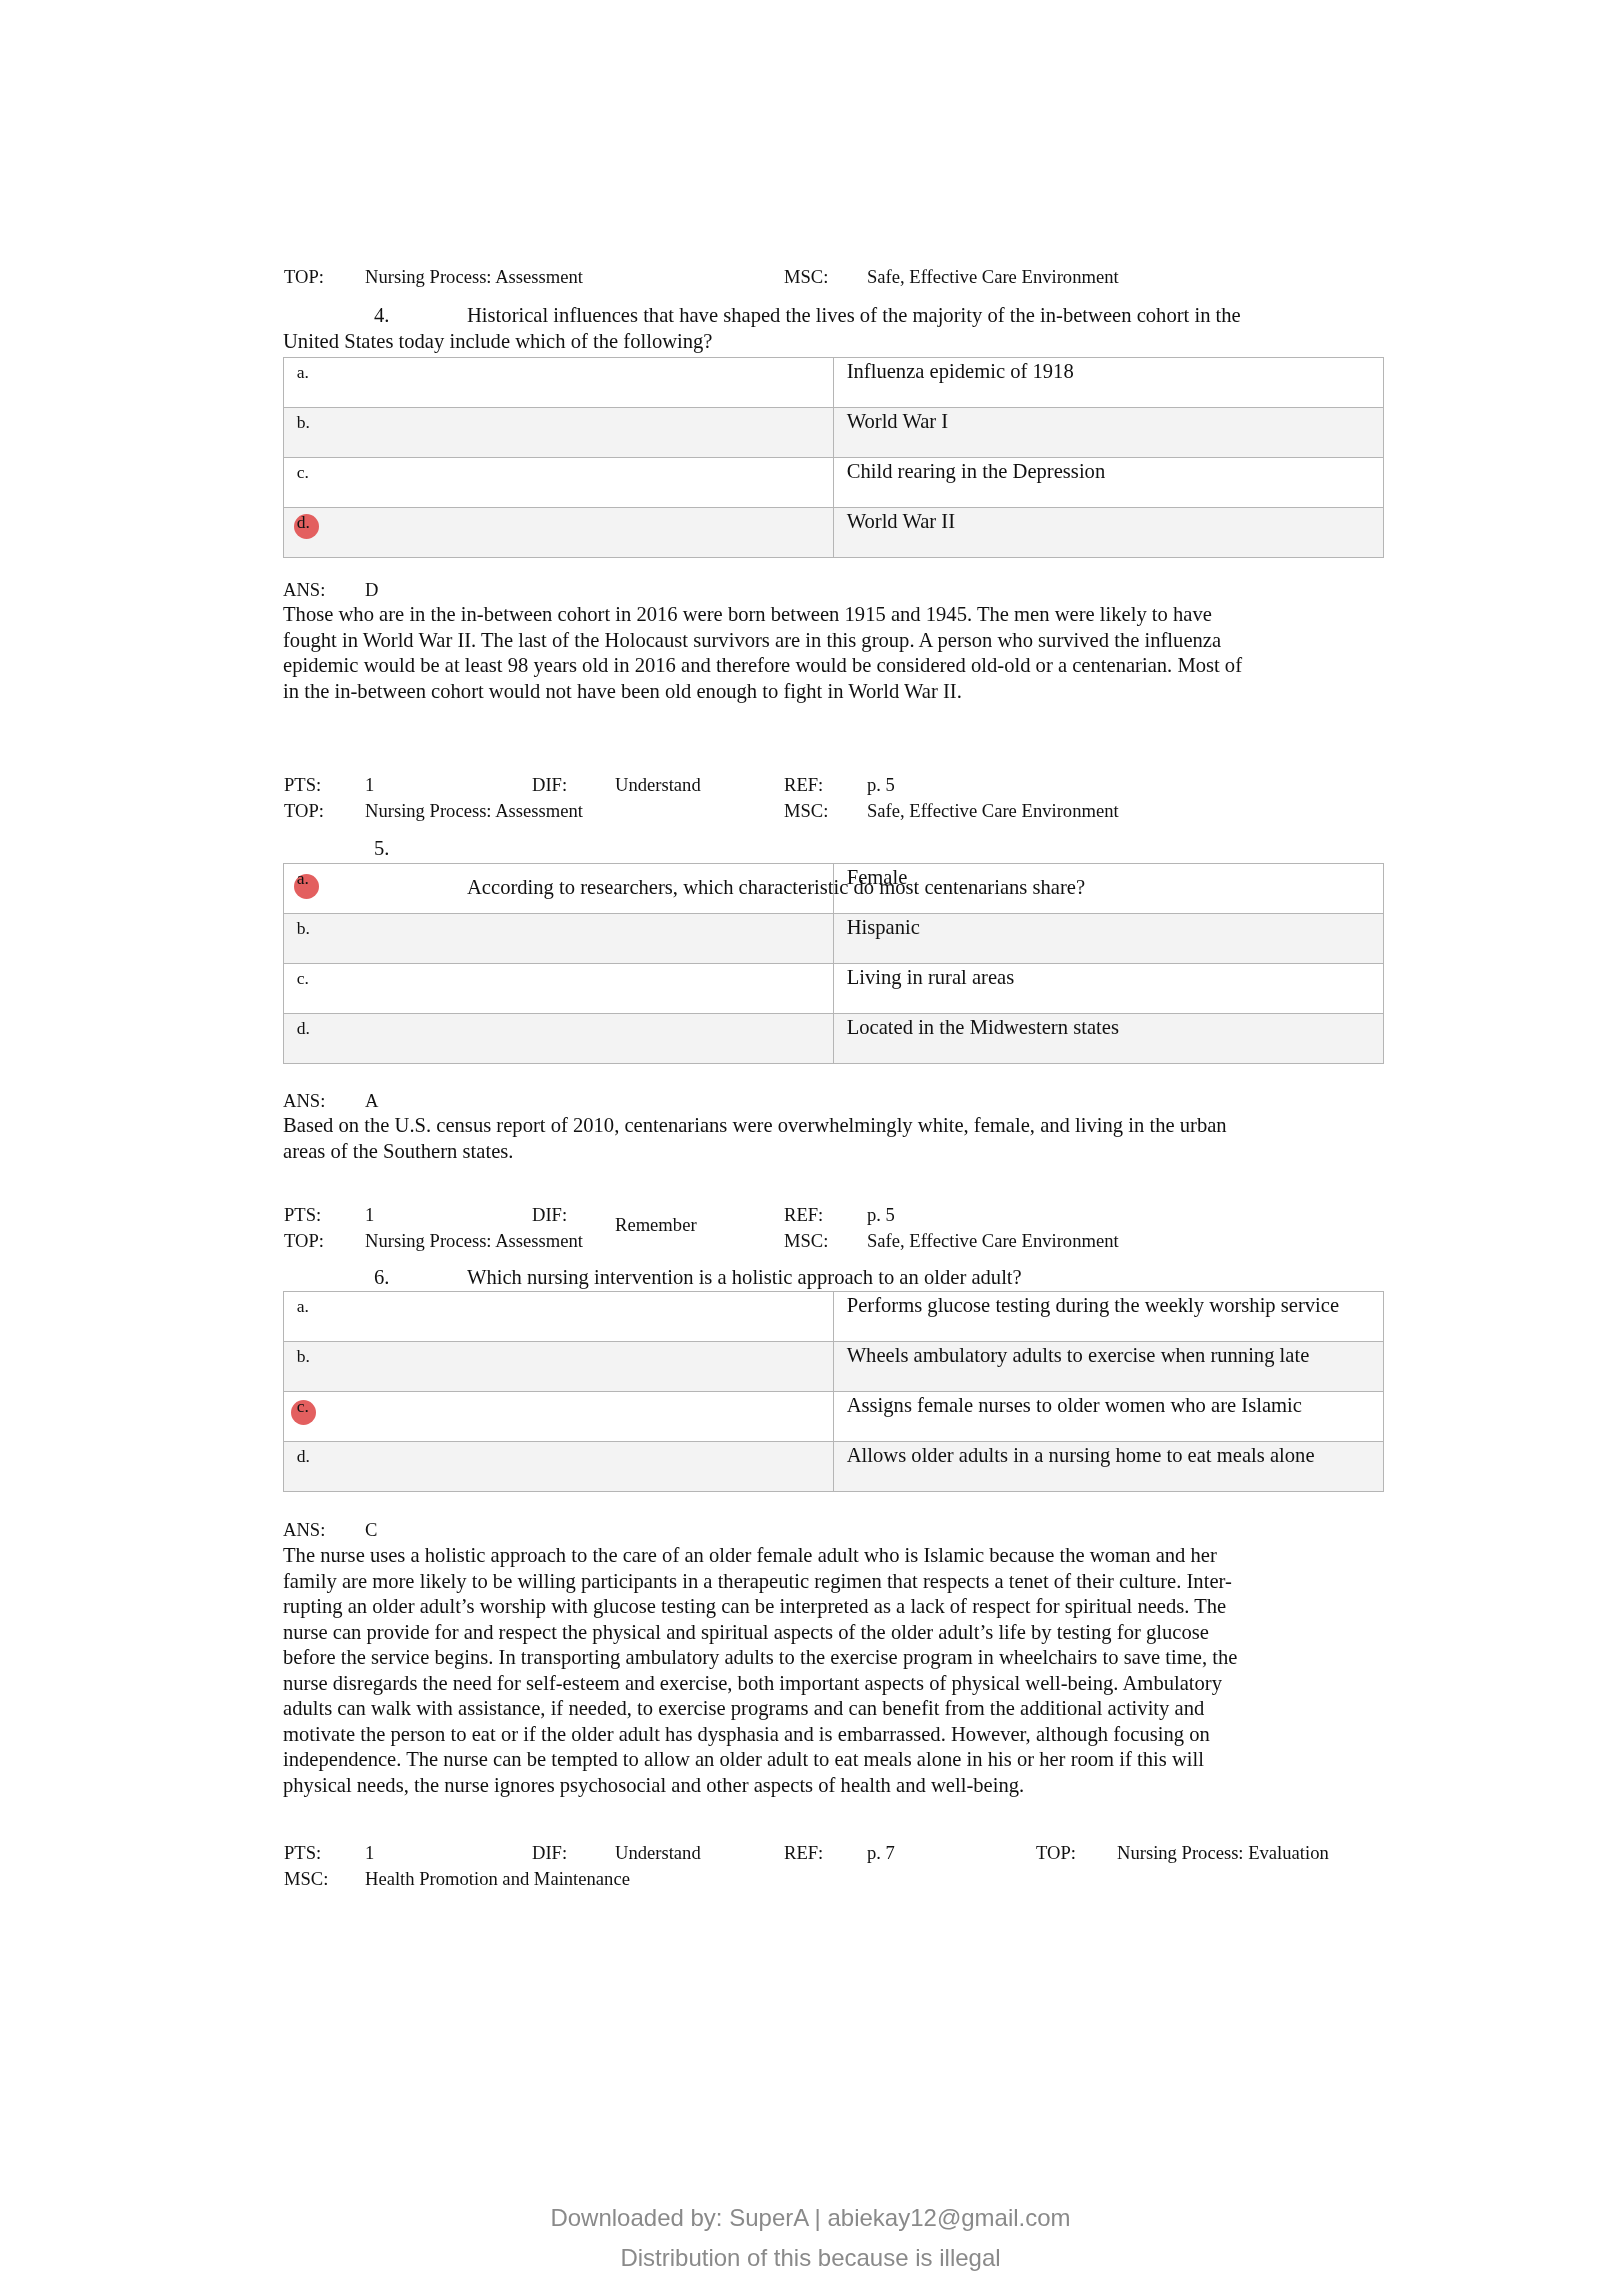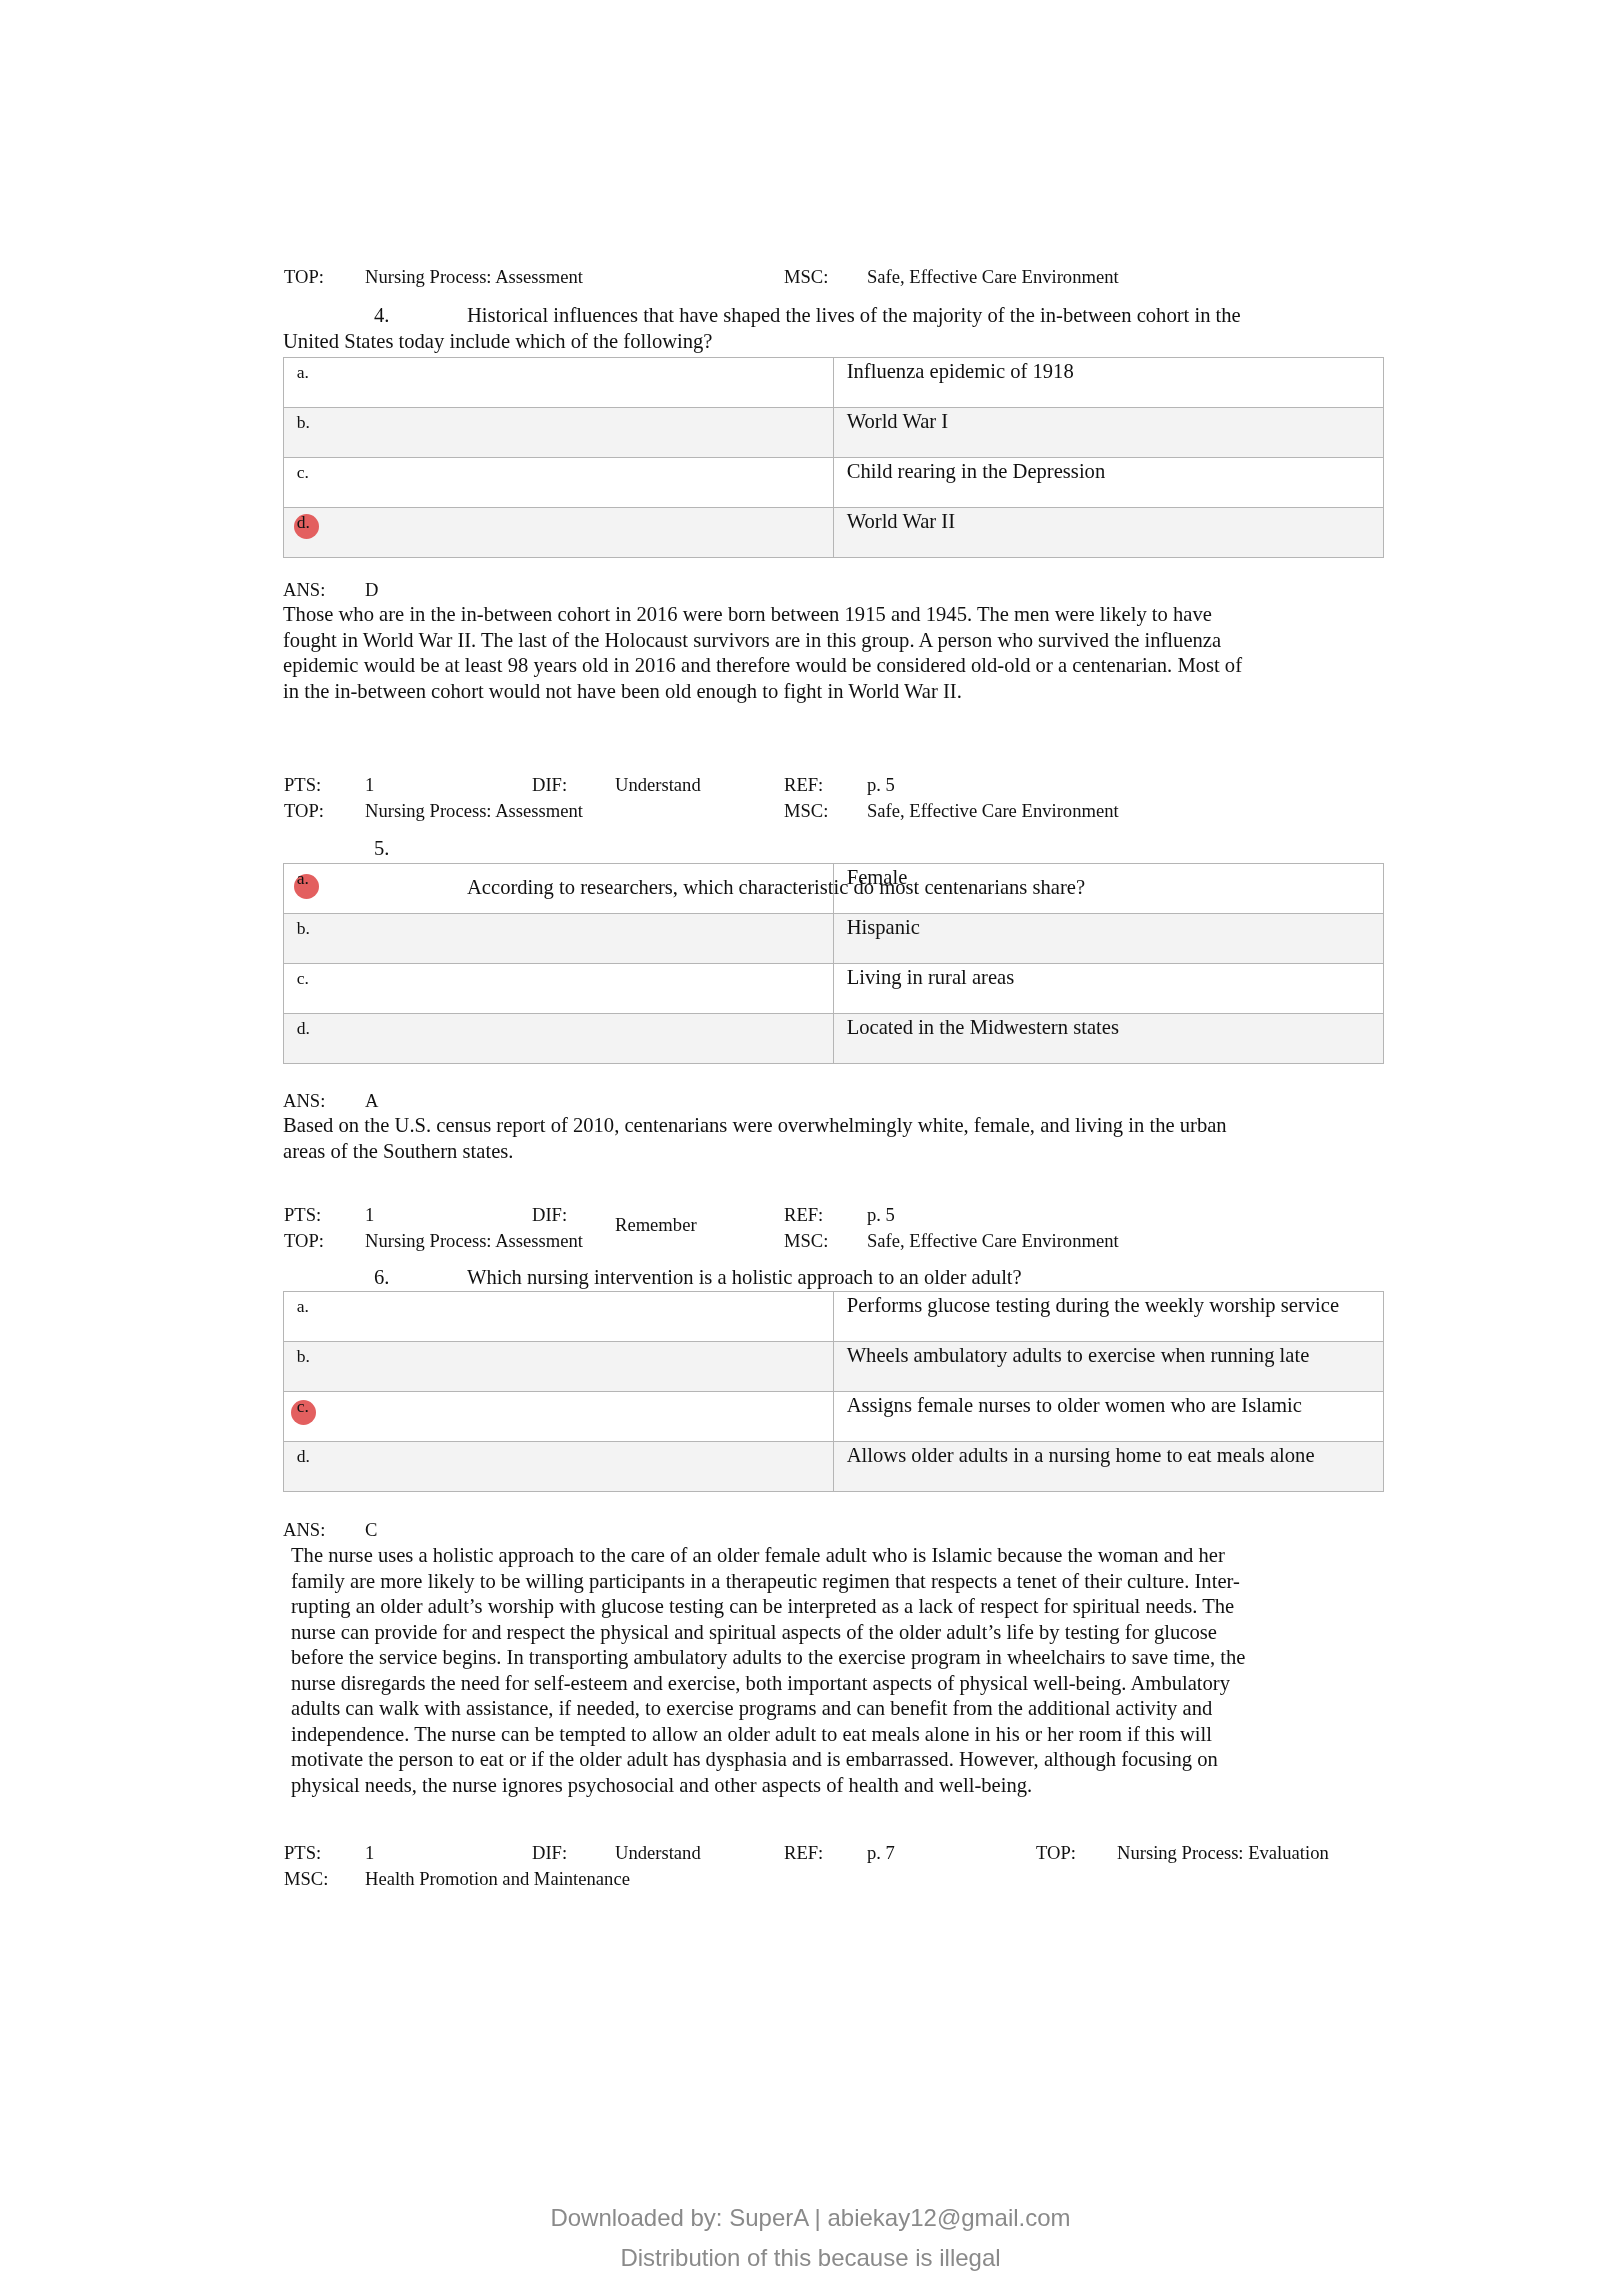--- a/index.html
+++ b/index.html
@@ -254,30 +254,30 @@
         <td class="text"><span>Allows older adults in a nursing home to eat meals alone</span></td>
       </tr>
     </tbody>
       </table>
 
     <div class="ans" style="top:1517px;">
       <span class="lbl">ANS:</span>
       <span class="val">C</span>
     </div>
 
-    <div class="rationale" style="top:1543px;margin-left:8px;">
+    <div class="rationale" style="top:1543px;">
       <span class="line">The nurse uses a holistic approach to the care of an older female adult who is Islamic because the woman and her</span>
       <span class="line">family are more likely to be willing participants in a therapeutic regimen that respects a tenet of their culture. Inter-</span>
       <span class="line">rupting an older adult’s worship with glucose testing can be interpreted as a lack of respect for spiritual needs. The</span>
       <span class="line">nurse can provide for and respect the physical and spiritual aspects of the older adult’s life by testing for glucose</span>
       <span class="line">before the service begins. In transporting ambulatory adults to the exercise program in wheelchairs to save time, the</span>
       <span class="line">nurse disregards the need for self-esteem and exercise, both important aspects of physical well-being. Ambulatory</span>
       <span class="line">adults can walk with assistance, if needed, to exercise programs and can benefit from the additional activity and</span>
+      <span class="line">motivate the person to eat or if the older adult has dysphasia and is embarrassed. However, although focusing on</span>
       <span class="line">independence. The nurse can be tempted to allow an older adult to eat meals alone in his or her room if this will</span>
-      <span class="line">motivate the person to eat or if the older adult has dysphasia and is embarrassed. However, although focusing on</span>
       <span class="line">physical needs, the nurse ignores psychosocial and other aspects of health and well-being.</span>
     </div>
 
     <div class="meta abs" style="left:0; top:1828px; width:1621px; height:51px;">
       <span class="lbl" style="left:284px; top:0;">PTS:</span>
       <span class="val" style="left:365px; top:0;">1</span>
       <span class="lbl" style="left:532px; top:0;">DIF:</span>
       <span class="val" style="left:615px; top:0;">Understand</span>
       <span class="lbl" style="left:784px; top:0;">REF:</span>
       <span class="val" style="left:867px; top:0;">p. 7</span>

